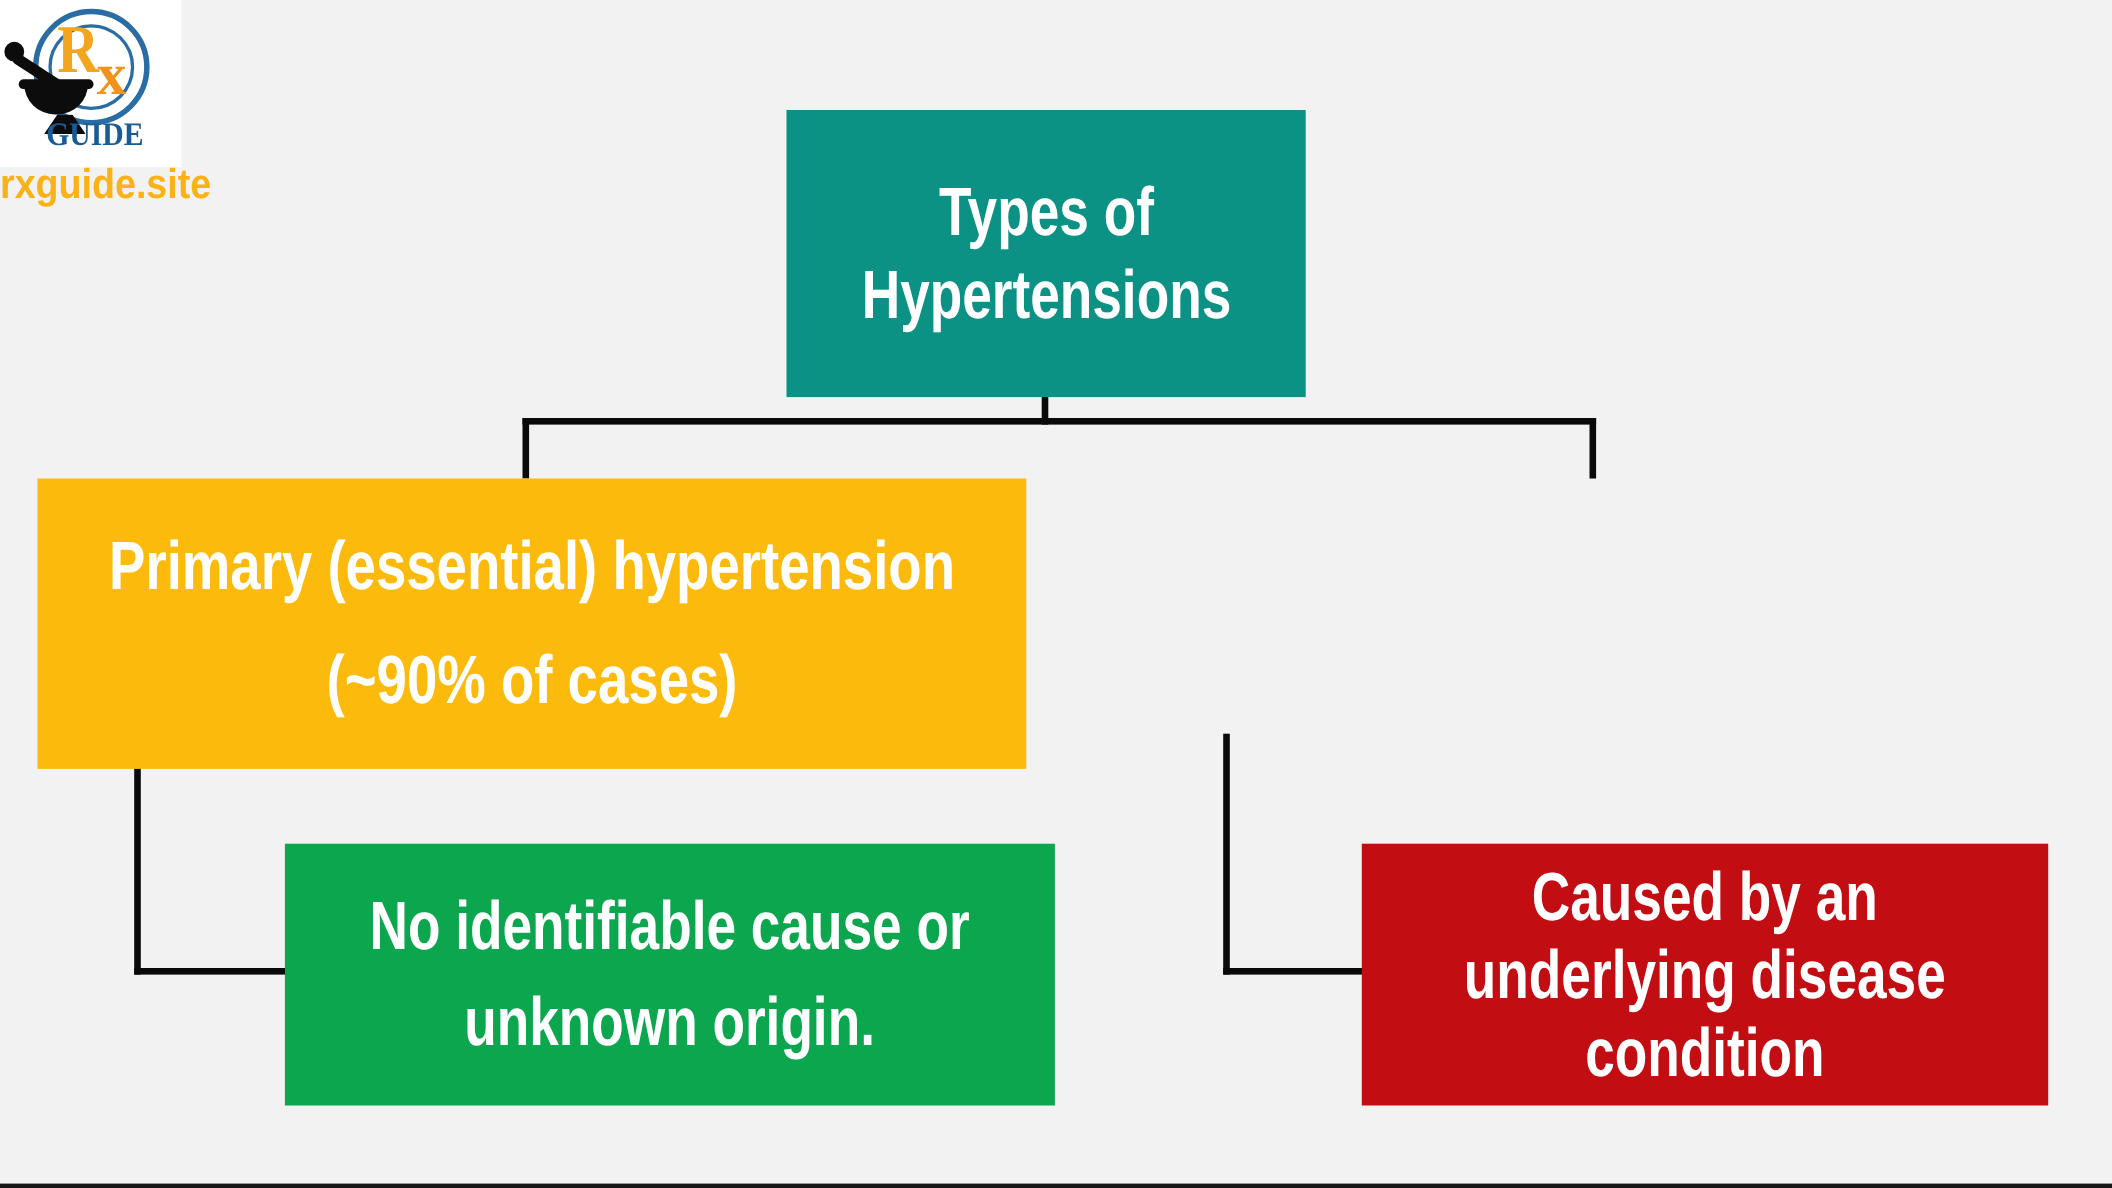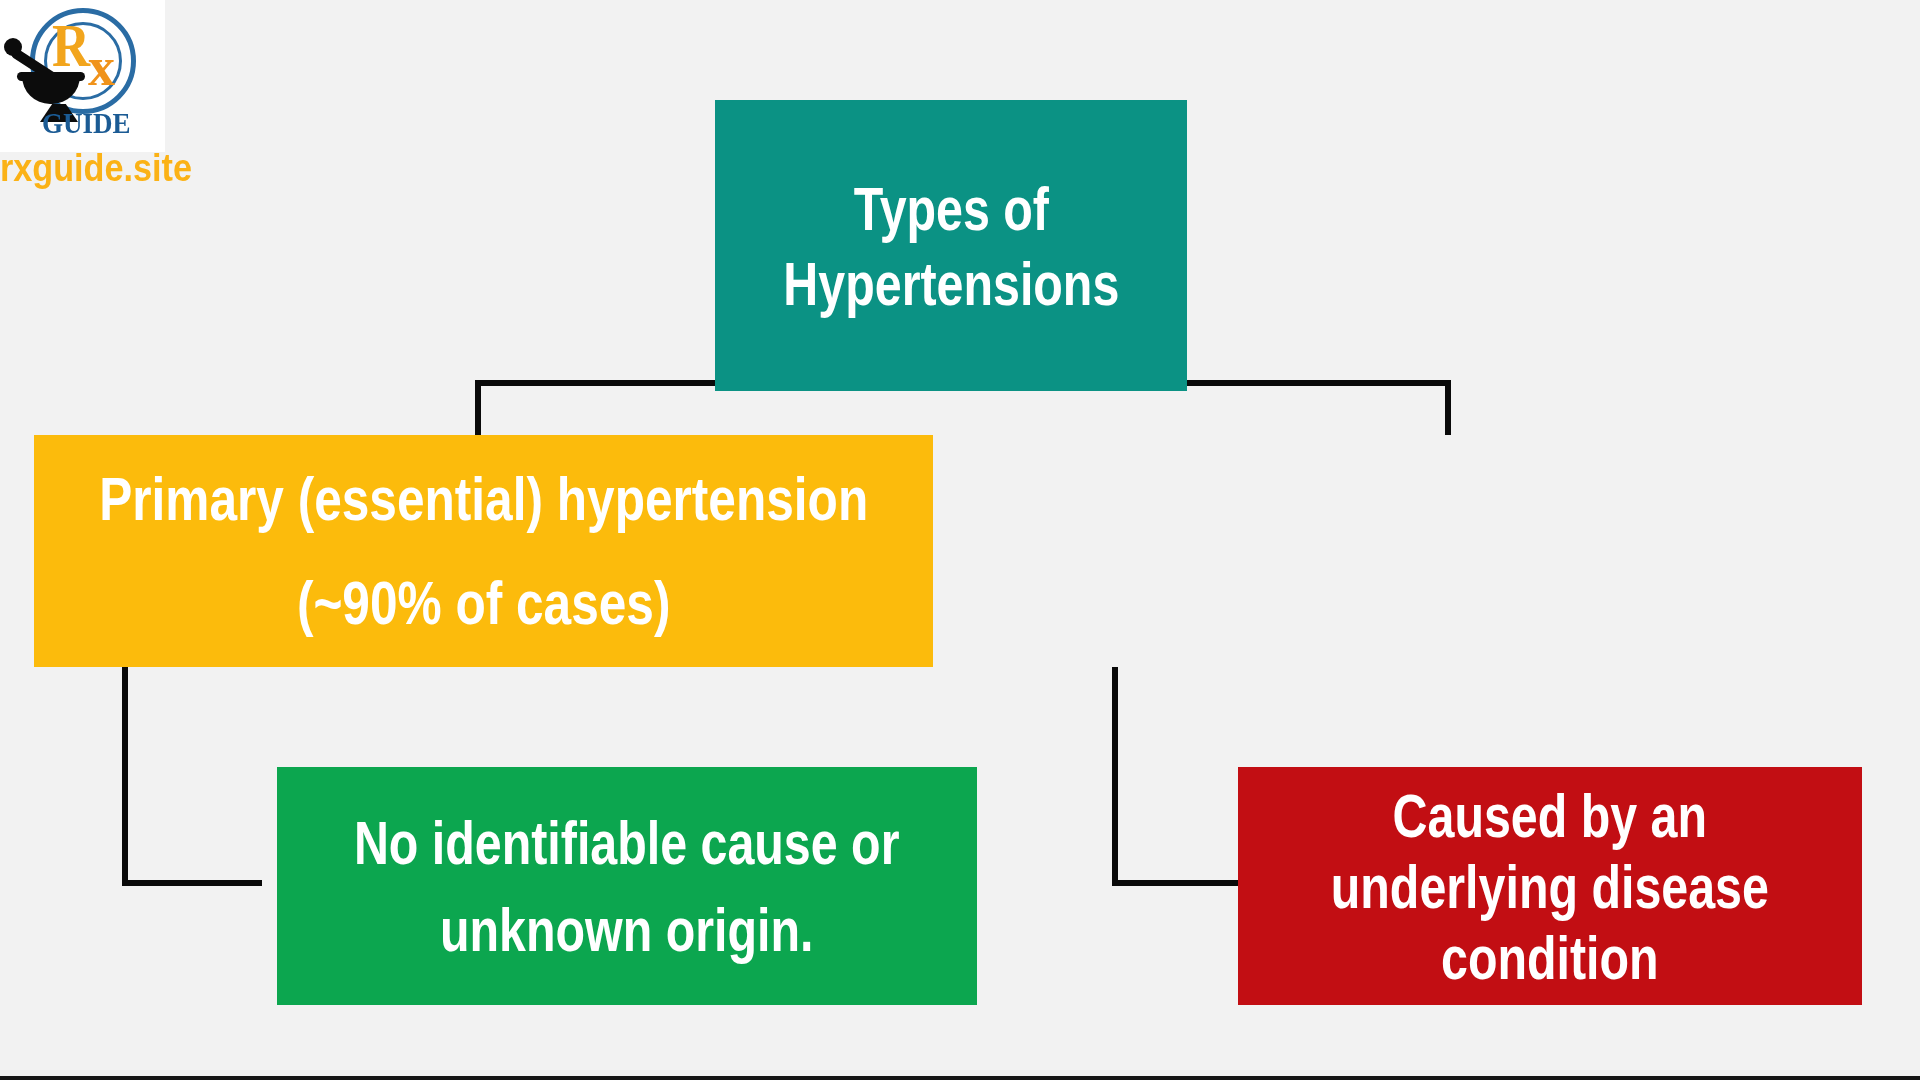--- a/index.html
+++ b/index.html
@@ -27,27 +27,27 @@
     flex-direction: column;
     align-items: center;
     justify-content: center;
     transform: scaleX(0.78);
     transform-origin: center center;
     color: #ffffff;
     font-weight: bold;
     text-align: center;
   }
   .node-text .line { white-space: nowrap; }
-  .node-root   { left: 715px;  top: 100px; width: 472px; height: 291px; }
+  .node-root   { left: 715px;  top: 100px; width: 472px; height: 261px; }
   .node-root .node-text   { font-size: 62px; line-height: 75px; }
-  .node-primary { left: 34px;  top: 435px; width: 899px; height: 232px; }
+  .node-primary { left: 34px;  top: 435px; width: 899px; height: 264px; }
   .node-primary .node-text { font-size: 62px; line-height: 104px; transform: scaleX(0.80); }
   .node-secondary { left: 1032px; top: 435px; width: 834px; height: 232px; }
   .node-secondary .node-text { font-size: 62px; line-height: 70px; }
-  .node-primary-note { left: 277px; top: 767px; width: 700px; height: 238px; }
+  .node-primary-note { left: 259px; top: 767px; width: 700px; height: 238px; }
   .node-primary-note .node-text { font-size: 62px; line-height: 87px; }
   .node-secondary-note { left: 1238px; top: 767px; width: 624px; height: 238px; }
   .node-secondary-note .node-text { font-size: 62px; line-height: 71px; }
   
   .conn { position: absolute; background: #0a0a0a; }
   .conn-stem        { left: 947px;  top: 333px; width: 6px;   height: 53px;  }
   .conn-htop        { left: 475px;  top: 380px; width: 976px; height: 6px;   }
   .conn-drop-left   { left: 475px;  top: 380px; width: 6px;   height: 55px;  }
   .conn-drop-right  { left: 1445px; top: 380px; width: 6px;   height: 55px;  }
   .conn-vll         { left: 122px;  top: 667px; width: 6px;   height: 219px; }

